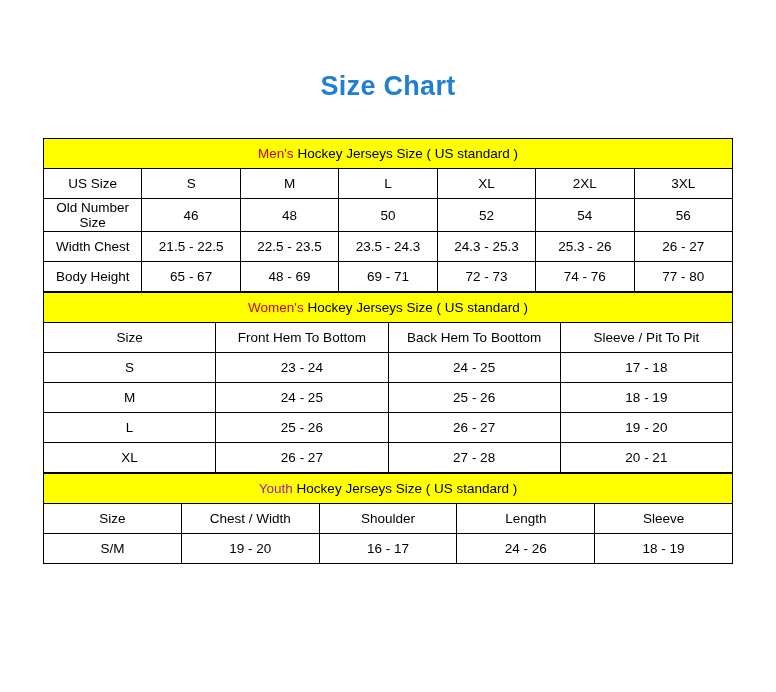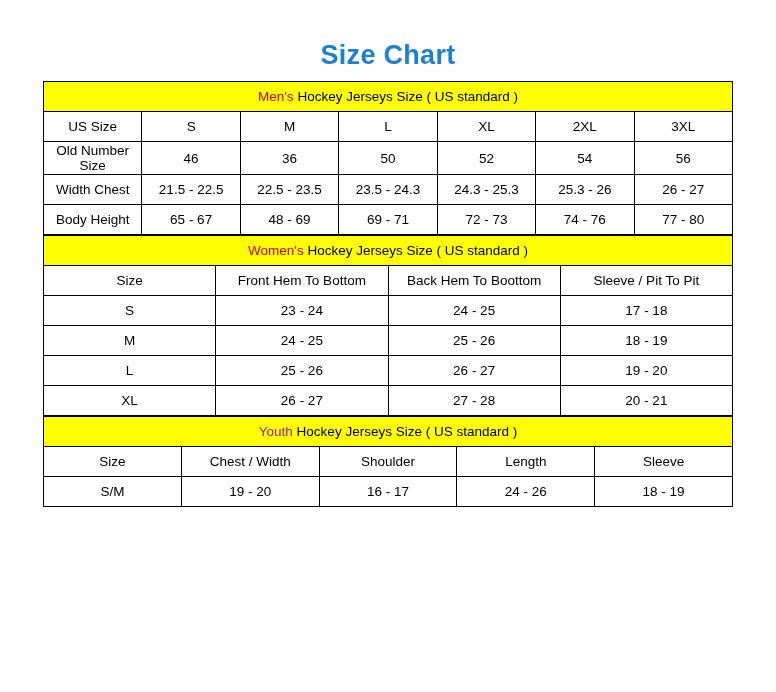--- a/index.html
+++ b/index.html
@@ -20,23 +20,24 @@
     position: relative;
     box-sizing: border-box;
   }
   .title {
     text-align: center;
     color: #1f7fd0;
     font-size: 27px;
     font-weight: bold;
     padding-top: 40px;
     letter-spacing: 0.3px;
+    margin-top: 31px;
   }
   .chart-wrap {
-    margin: 10px auto 0 auto;
+    margin: 36px auto 0 auto;
     width: 690px;
   }
   table.size-table {
     width: 690px;
     border-collapse: collapse;
     table-layout: fixed;
   }
   table.size-table td, table.size-table th {
     border: 1px solid #000000;
     text-align: center;
@@ -84,21 +85,21 @@
         <td>S</td>
         <td>M</td>
         <td>L</td>
         <td>XL</td>
         <td>2XL</td>
         <td>3XL</td>
       </tr>
       <tr>
         <td class="rowlabel">Old Number Size</td>
         <td>46</td>
-        <td>36</td>
+        <td>48</td>
         <td>50</td>
         <td>52</td>
         <td>54</td>
         <td>56</td>
       </tr>
       <tr>
         <td class="rowlabel">Width Chest</td>
         <td>21.5 - 22.5</td>
         <td>22.5 - 23.5</td>
         <td>23.5 - 24.3</td>

